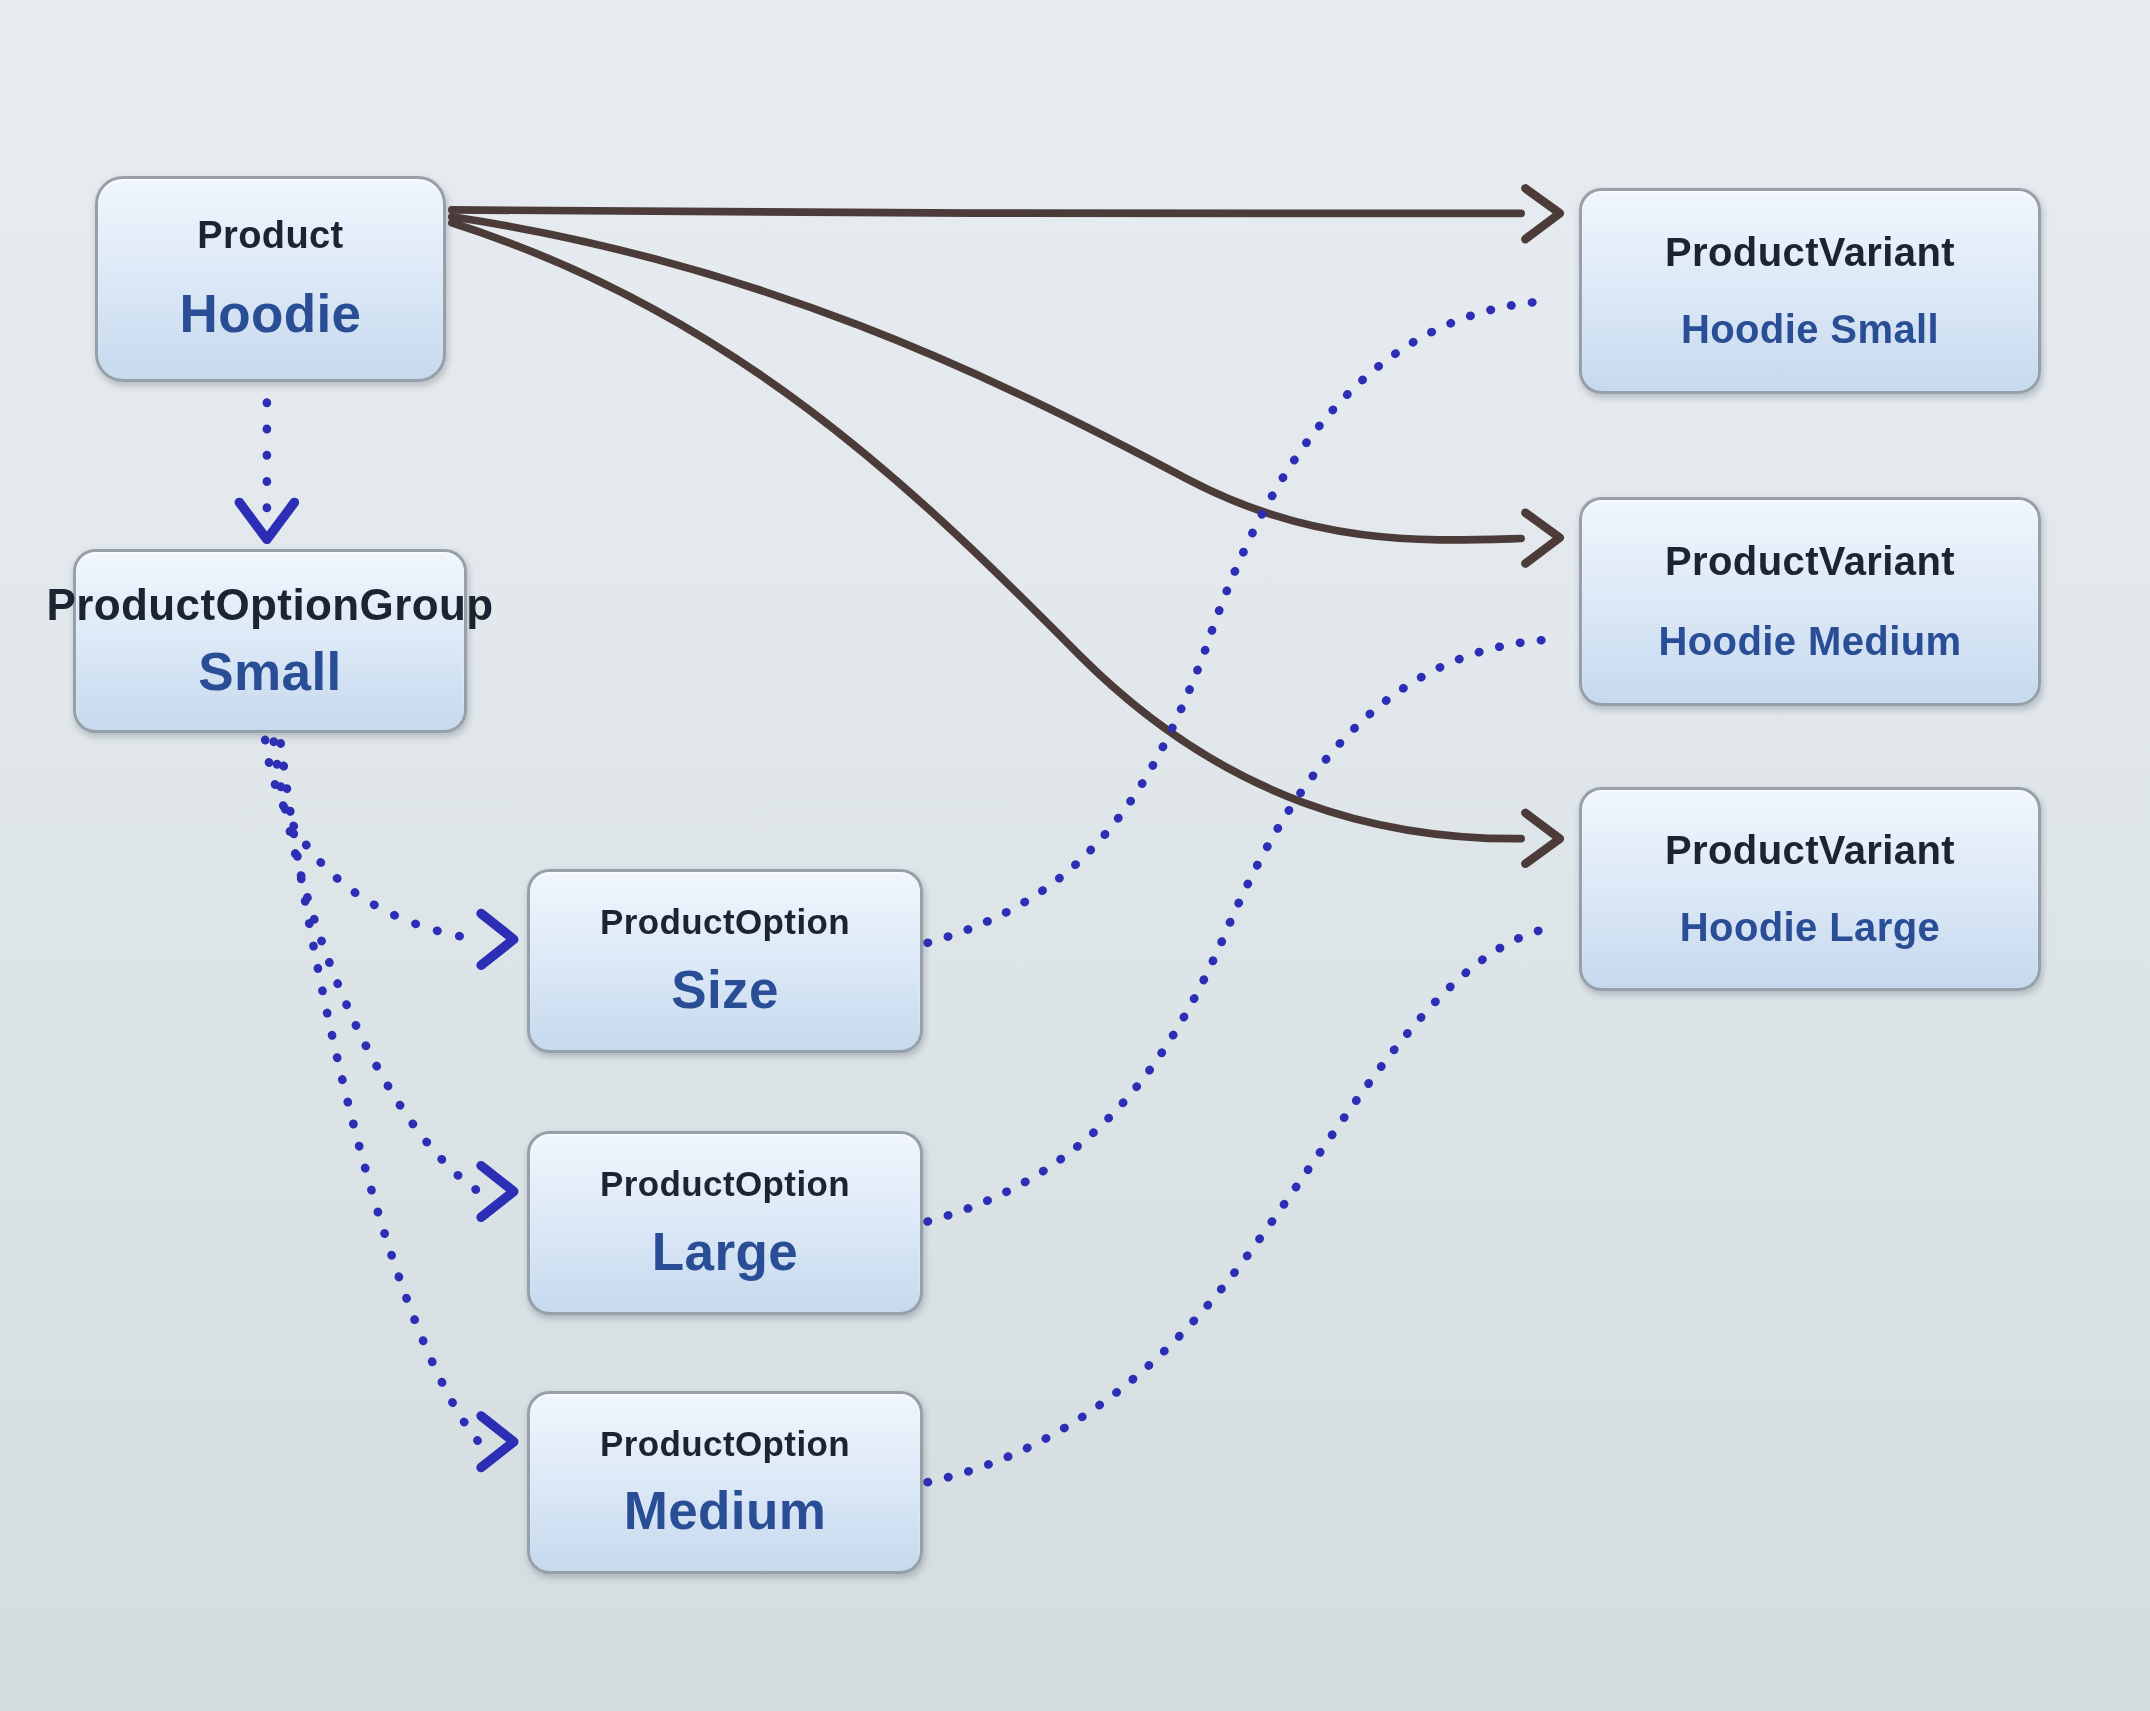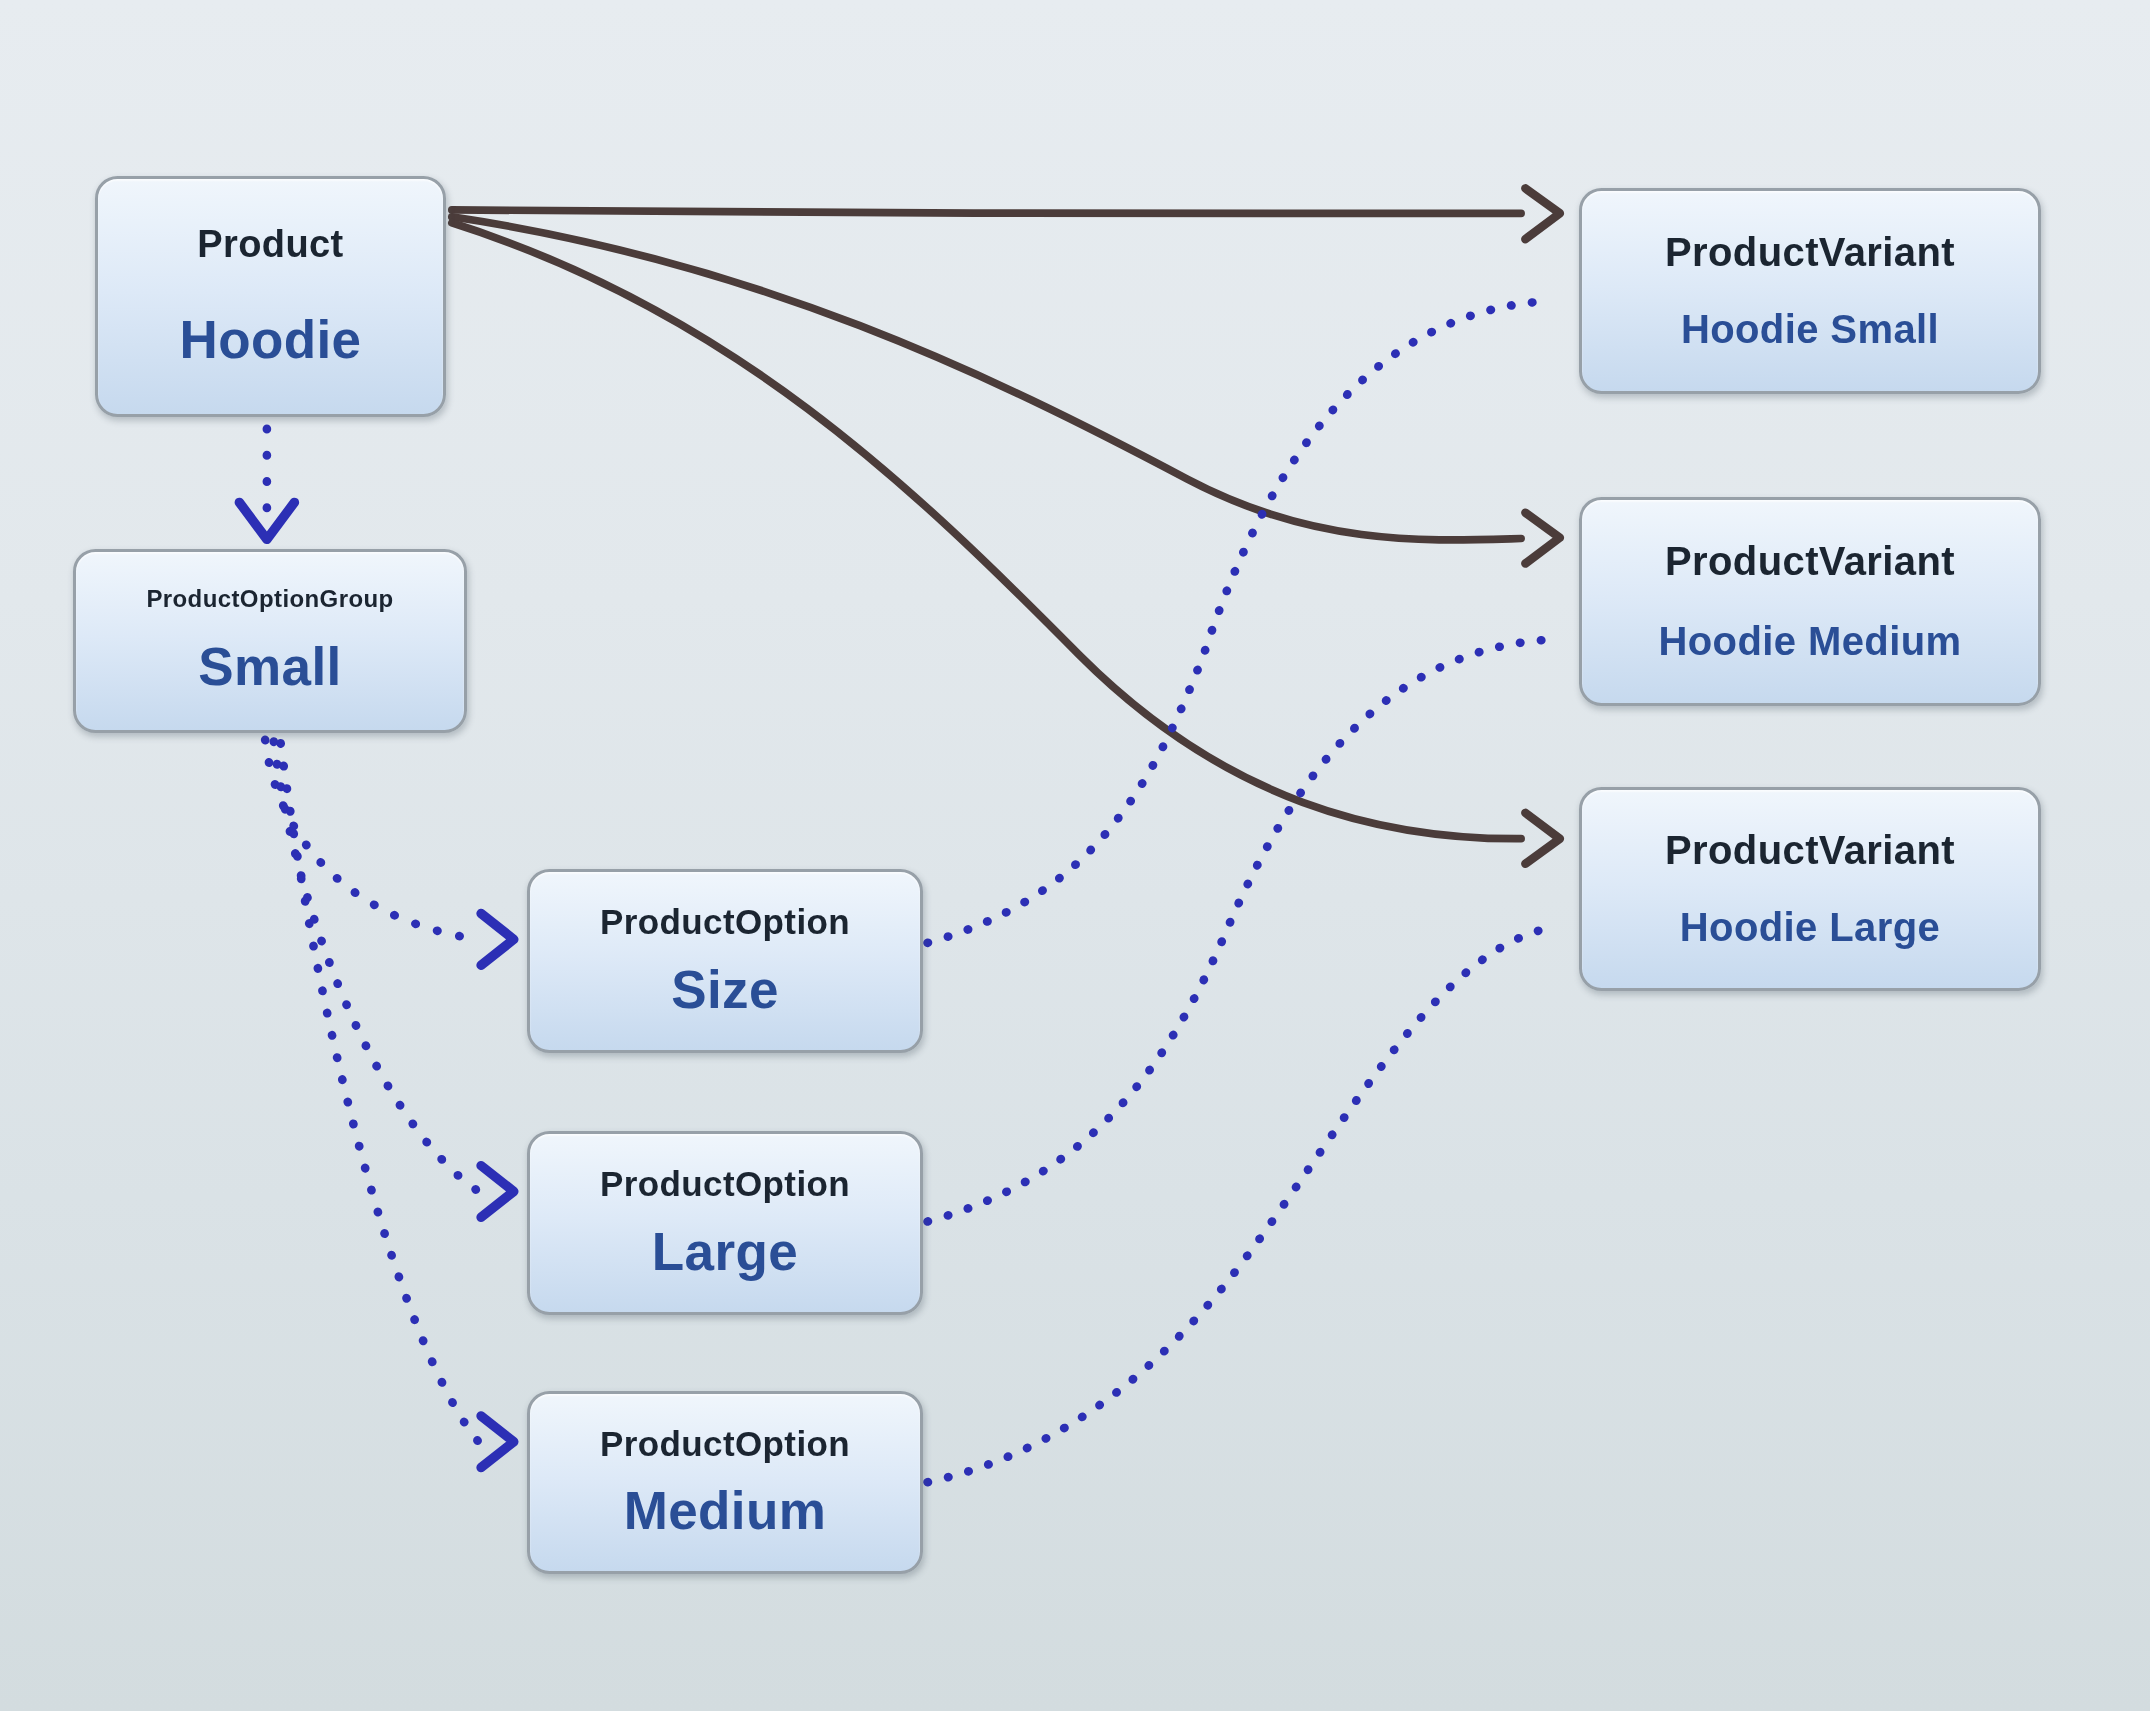--- a/index.html
+++ b/index.html
@@ -39,23 +39,23 @@
     font-size: 38px;
     color: #1b2531;
     letter-spacing: 0.4px;
   }
   .node-name {
     font-weight: bold;
     font-size: 53px;
     color: #2a4e96;
     letter-spacing: 0.4px;
   }
-  .node.product        { left: 95px;  top: 176px; width: 351px; height: 241px; }
+  .node.product        { left: 95px;  top: 176px; width: 351px; height: 206px; border-radius: 28px; }
   .node.option-group   { left: 73px;   top: 549px; width: 394px; height: 184px; }
-  .node.option-group .node-title { font-size: 24px; }
+  .node.option-group .node-title { font-size: 44px; }
   .node.option-small   { left: 527px;  top: 869px; width: 396px; height: 184px; }
   .node.option-medium  { left: 527px;  top: 1131px; width: 396px; height: 184px; }
   .node.option-large   { left: 527px;  top: 1391px; width: 396px; height: 183px; }
   .node.option-small .node-title,
   .node.option-medium .node-title,
   .node.option-large .node-title { font-size: 35px; }
   .node.variant-small  { left: 1579px; top: 188px;  width: 462px; height: 206px; }
   .node.variant-medium { left: 1579px; top: 497px;  width: 462px; height: 209px; }
   .node.variant-large  { left: 1579px; top: 787px;  width: 462px; height: 204px; }
   .node.variant-small .node-title,

